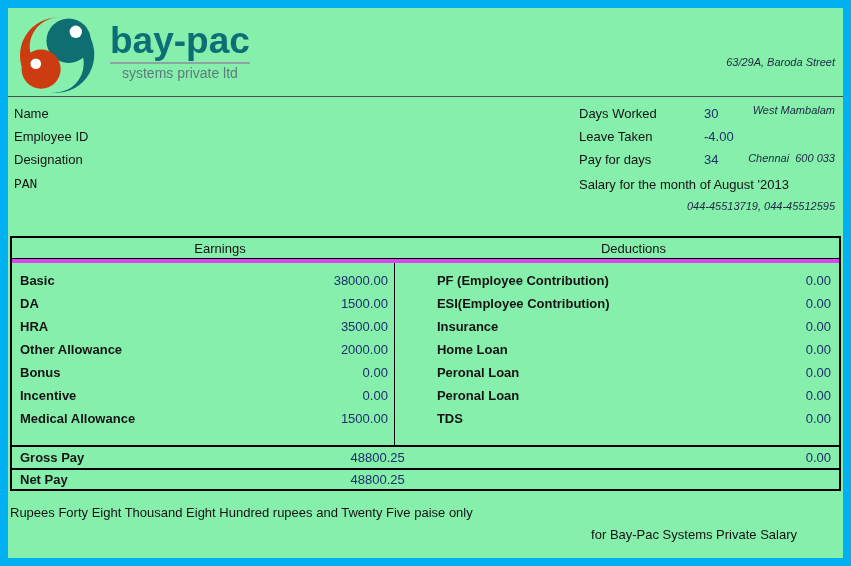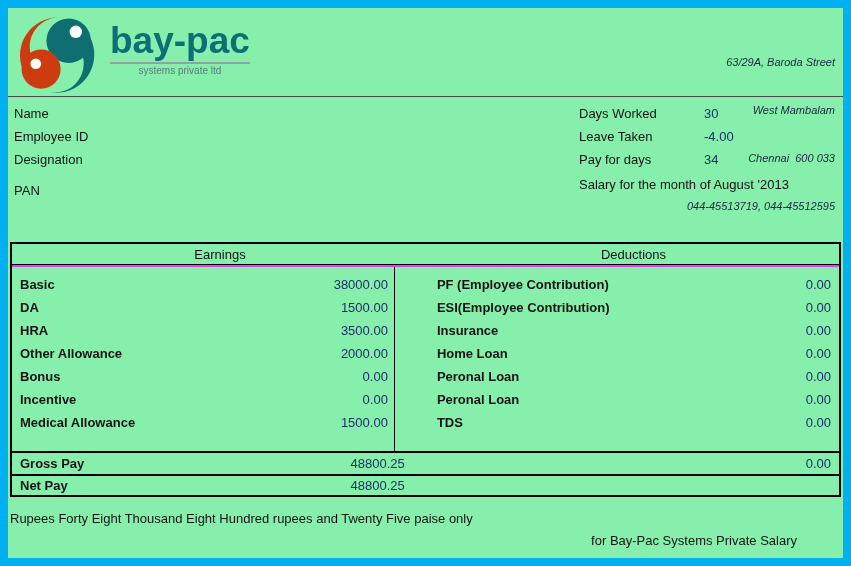--- a/index.html
+++ b/index.html
@@ -20,45 +20,45 @@
   }
   .logo-group { display:flex; align-items:flex-start; }
   .logo-mark { width:92px; height:80px; }
   .brand-block { margin-left:6px; margin-top:8px; }
   .brand-name {
     font-size:37px; font-weight:bold; color:#0d6f76;
     letter-spacing:0px; line-height:38px;
   }
   .brand-tagline {
     border-top:2px solid #8fa3a4; margin-top:2px; padding-top:1px;
-    font-size:10px; color:#5d7b7d; text-align:center;
+    font-size:14px; color:#5d7b7d; text-align:center;
   }
   .addr {
     text-align:right; font-style:italic; font-size:11px;
     color:#1d2742; line-height:16px; padding:8px 4px 0 0;
     white-space:pre-wrap;
   }
   
   .info { display:flex; padding:9px 12px 0 6px; }
   .info-left { flex:1; }
   .info-right { width:252px; }
   .inf-row { display:flex; height:15px; margin-bottom:8px; font-size:13px; color:#141414; }
   .inf-row .lbl { width:125px; }
   .inf-row .val { color:#1c2f6b; }
-  .gap-row { margin-top:16px; }
+  .gap-row { margin-top:10px;font-family:Liberation Mono, monospace; }
   .salary-line { font-size:13px; color:#141414; margin-top:10px; height:15px; }
   
   .paytable {
     margin:36px 2px 0 2px;
     border:2px solid #000;
   }
   .pt-header { display:flex; height:21px; align-items:center; font-size:13px; color:#141414; border-bottom:1px solid #000; }
   .pt-header .half-l { width:50.3%; text-align:center; }
   .pt-header .half-r { flex:1; text-align:center; }
-  .pt-body { display:flex; border-top:2px solid #d946ef; min-height:186px; }
+  .pt-body { display:flex; border-top:4px solid #d946ef; min-height:186px; }
   .pt-left { width:46.3%; border-right:1px solid #000; padding:6px 6px 0 8px; }
   .pt-right { flex:1; padding:6px 8px 0 42px; }
   .trow { display:flex; justify-content:space-between; align-items:center; height:23px; }
   .tlabel { font-size:13px; font-weight:bold; color:#141414; }
   .tamount { font-size:13px; color:#1c2f6b; }
   .pt-totals { border-top:2px solid #000; }
   .total-row { display:flex; align-items:center; height:21px; }
   .total-row.second { border-top:2px solid #000; }
   .total-left { width:47.5%; display:flex; justify-content:space-between; align-items:center; padding-left:8px; }
   .total-right { flex:1; text-align:right; padding-right:8px; font-size:13px; color:#1c2f6b; }

